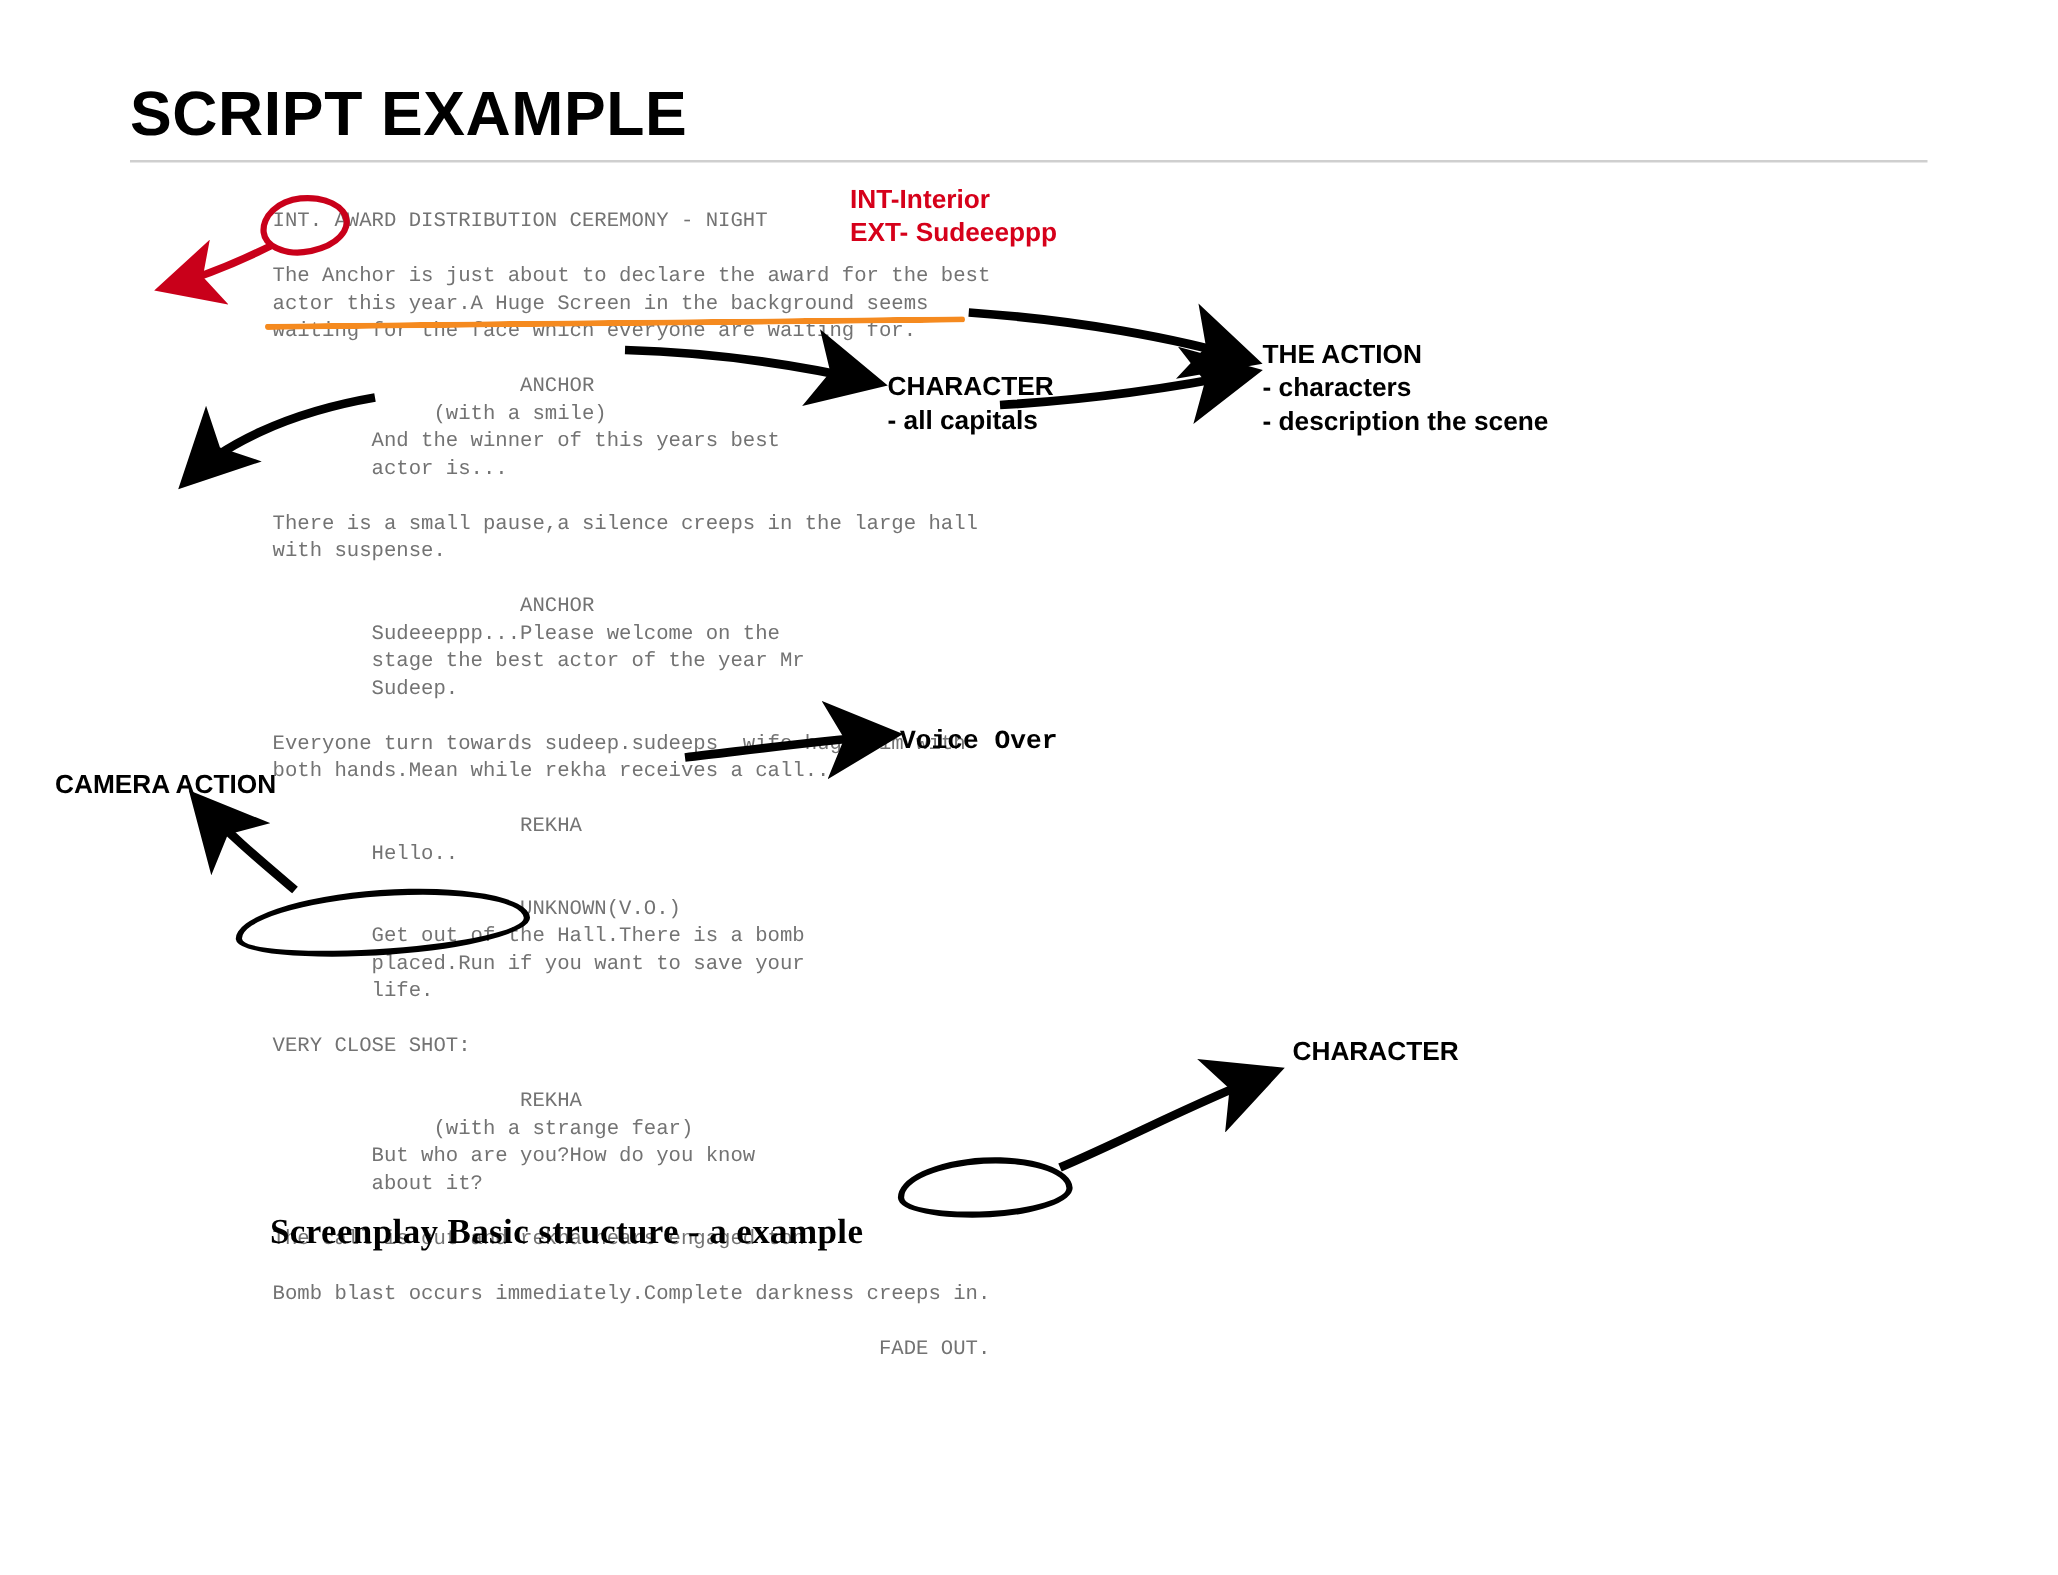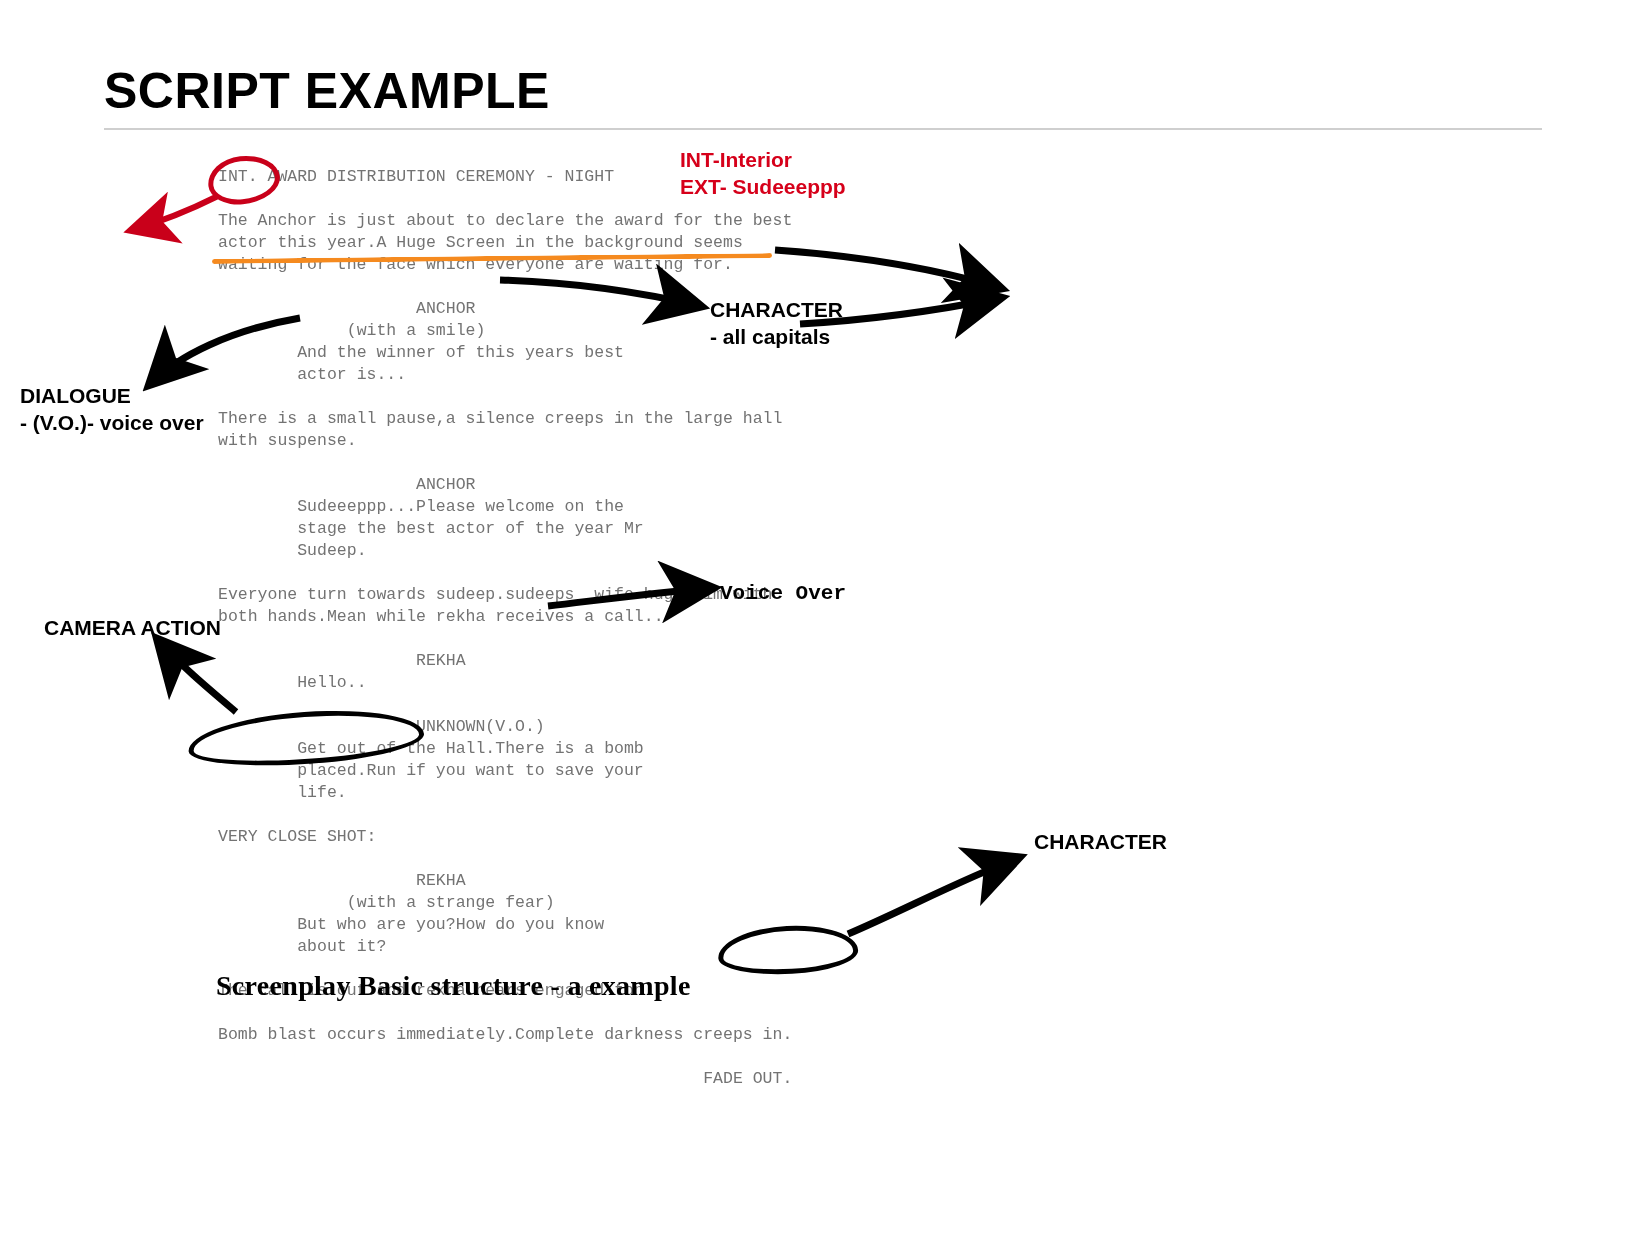--- a/index.html
+++ b/index.html
@@ -176,26 +176,27 @@
         But who are you?How do you know
         about it?
 
 The call is cut and rekha hears engaged ton.
 
 Bomb blast occurs immediately.Complete darkness creeps in.
 
                                                  FADE OUT.</div>
   <div class="caption">Screenplay Basic structure - a example</div>
 
-  <div class="ann black dialogue-ann">DIALOGUE
-- (V.O.)- voice over</div>
   <div class="ann black camera-ann">CAMERA ACTION</div>
   <div class="ann black character-ann">CHARACTER
 - all capitals</div>
   <div class="ann black voiceover-ann">Voice Over</div>
+  <div class="ann black action-ann">THE ACTION
+- characters
+- description the scene</div>
   <div class="ann black transition-ann">CHARACTER</div>
 
   <div class="int-circle"></div>
   <div class="orange-underline"></div>
   <div class="camera-circle"></div>
   <div class="fadeout-circle"></div>
 
   <svg class="overlay">
     <defs>
       <marker id="ah-black" viewBox="0 0 12 12" refX="10" refY="6" markerWidth="9" markerHeight="9" orient="auto-start-reverse">

